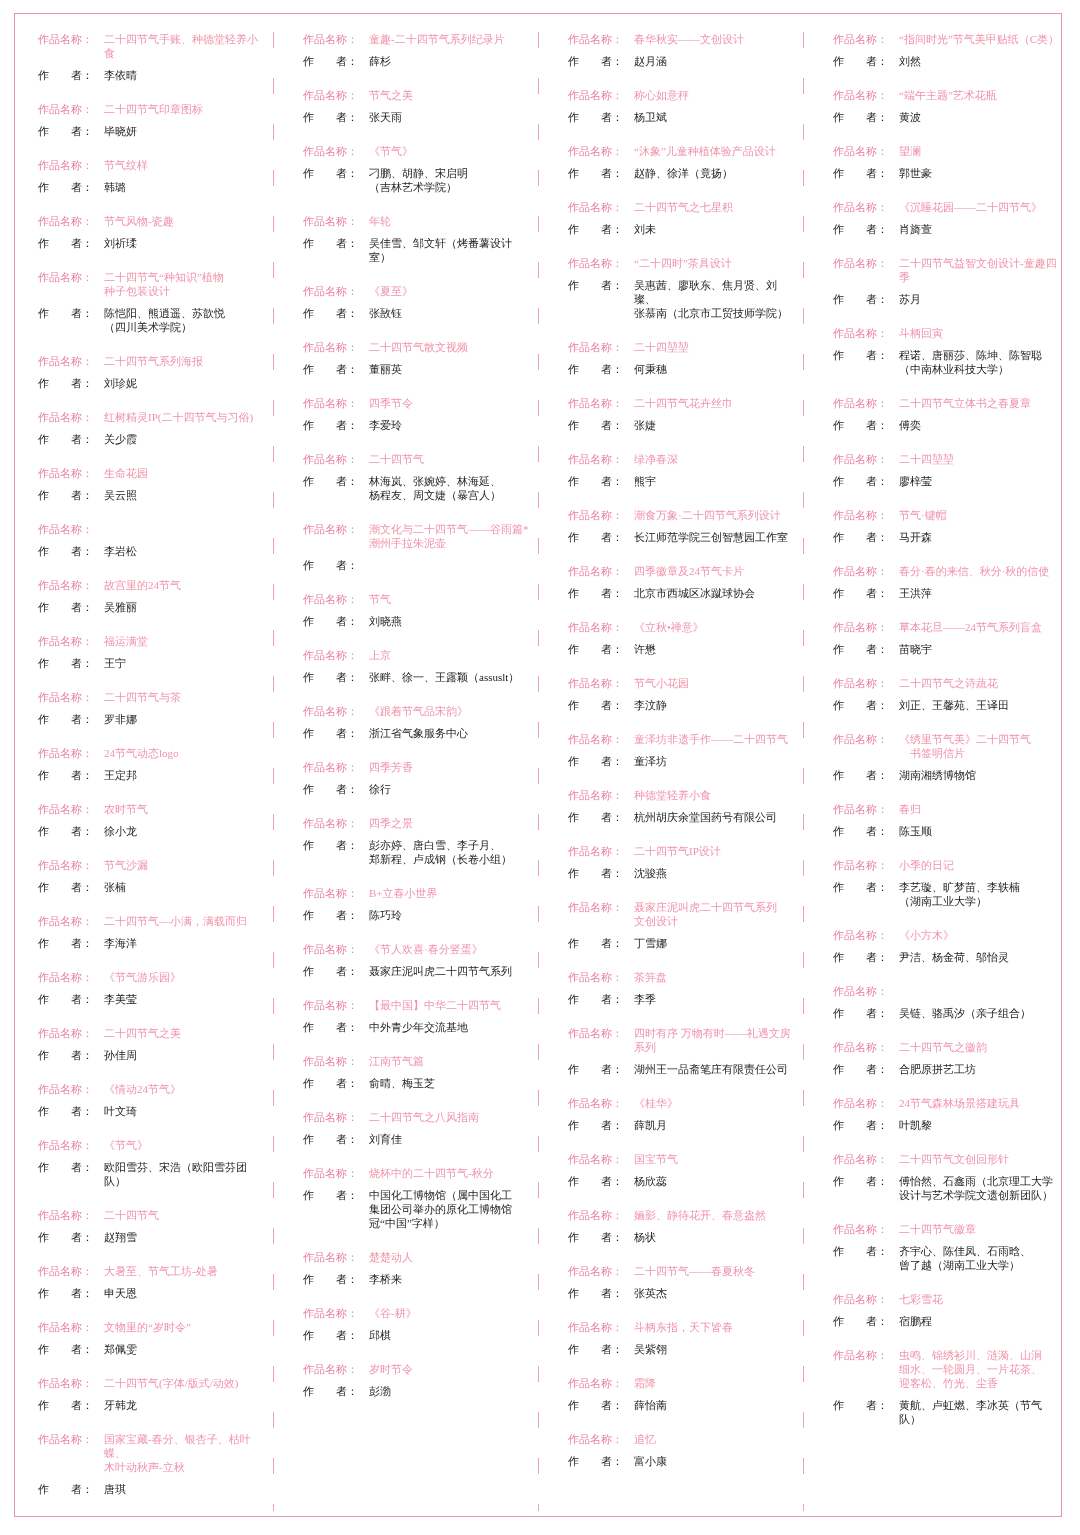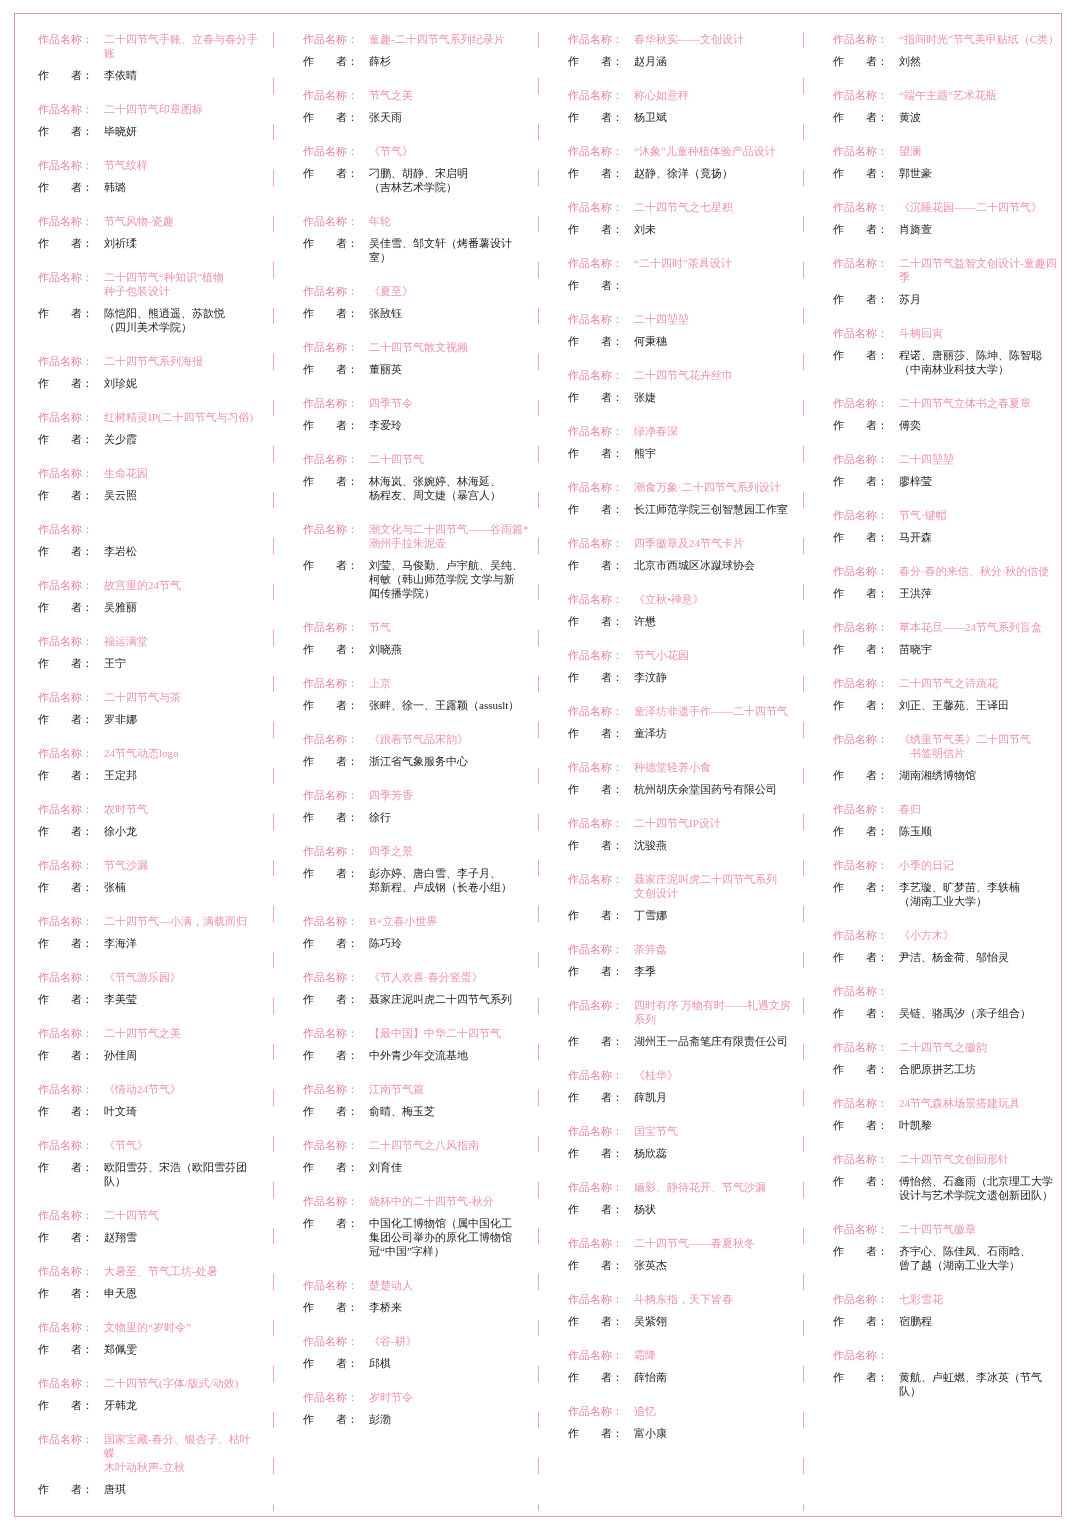--- a/index.html
+++ b/index.html
@@ -33,21 +33,21 @@
 </style>
 </head>
 <body>
 
 <div class="frame"></div>
 <div class="content" id="content">
     <div class="column">
       <div class="entry">
         <div class="row title-row">
           <span class="lbl">作品名称：</span>
-          <span class="val">二十四节气手账、立春与春分手账</span>
+          <span class="val">二十四节气手账、种德堂轻养小食</span>
         </div>
         <div class="row author-row">
           <span class="lbl">作　　者：</span>
           <span class="val">李依晴</span>
         </div>
       </div>
       <div class="entry">
         <div class="row title-row">
           <span class="lbl">作品名称：</span>
           <span class="val">二十四节气印章图标</span>
@@ -375,23 +375,20 @@
         </div>
       </div>
       <div class="entry">
         <div class="row title-row">
           <span class="lbl">作品名称：</span>
           <span class="val">潮文化与二十四节气——谷雨篇*
 潮州手拉朱泥壶</span>
         </div>
         <div class="row author-row">
           <span class="lbl">作　　者：</span>
-          <span class="val">刘莹、马俊勤、卢宇航、吴纯、
-柯敏（韩山师范学院 文学与新
-闻传播学院）</span>
         </div>
       </div>
       <div class="entry">
         <div class="row title-row">
           <span class="lbl">作品名称：</span>
           <span class="val">节气</span>
         </div>
         <div class="row author-row">
           <span class="lbl">作　　者：</span>
           <span class="val">刘晓燕</span>
@@ -573,20 +570,22 @@
           <span class="val">刘未</span>
         </div>
       </div>
       <div class="entry">
         <div class="row title-row">
           <span class="lbl">作品名称：</span>
           <span class="val">“二十四时”茶具设计</span>
         </div>
         <div class="row author-row">
           <span class="lbl">作　　者：</span>
+          <span class="val">吴惠茜、廖耿东、焦月贤、刘璨、
+张慕南（北京市工贸技师学院）</span>
         </div>
       </div>
       <div class="entry">
         <div class="row title-row">
           <span class="lbl">作品名称：</span>
           <span class="val">二十四堃堃</span>
         </div>
         <div class="row author-row">
           <span class="lbl">作　　者：</span>
           <span class="val">何秉穗</span>
@@ -729,21 +728,21 @@
           <span class="val">国宝节气</span>
         </div>
         <div class="row author-row">
           <span class="lbl">作　　者：</span>
           <span class="val">杨欣蕊</span>
         </div>
       </div>
       <div class="entry">
         <div class="row title-row">
           <span class="lbl">作品名称：</span>
-          <span class="val">婳影、静待花开、节气沙漏</span>
+          <span class="val">婳影、静待花开、春意盎然</span>
         </div>
         <div class="row author-row">
           <span class="lbl">作　　者：</span>
           <span class="val">杨状</span>
         </div>
       </div>
       <div class="entry">
         <div class="row title-row">
           <span class="lbl">作品名称：</span>
           <span class="val">二十四节气——春夏秋冬</span>
@@ -1006,20 +1005,23 @@
           <span class="val">七彩雪花</span>
         </div>
         <div class="row author-row">
           <span class="lbl">作　　者：</span>
           <span class="val">宿鹏程</span>
         </div>
       </div>
       <div class="entry">
         <div class="row title-row">
           <span class="lbl">作品名称：</span>
+          <span class="val">虫鸣、锦绣衫川、涟漪、山涧
+细水、一轮圆月、一片花茶、
+迎客松、竹光、尘香</span>
         </div>
         <div class="row author-row">
           <span class="lbl">作　　者：</span>
           <span class="val">黄航、卢虹燃、李冰英（节气队）</span>
         </div>
       </div>
     </div>
   </div>
 
 </body></html>

